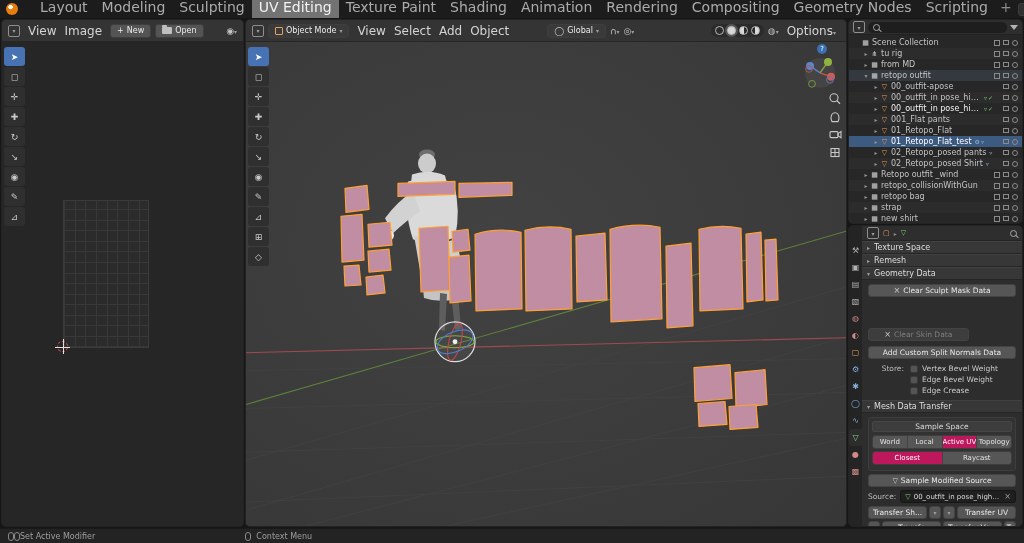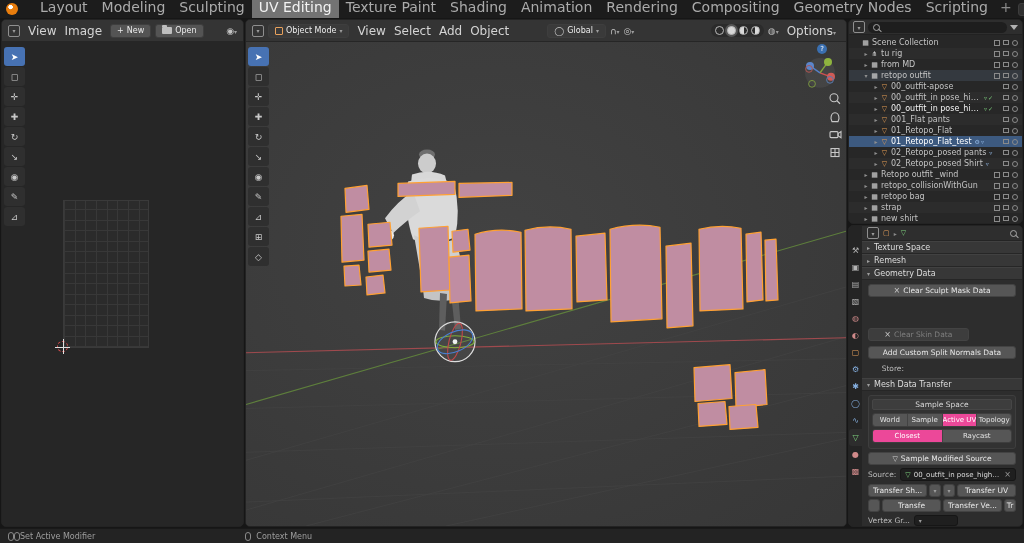--- a/index.html
+++ b/index.html
@@ -113,21 +113,21 @@
   .store-row{display:flex;margin-top:4px;}
   .store-label{width:42px;text-align:right;padding-right:6px;color:#bdbdbd;font-size:7.5px;line-height:11px;}
   .store-col{flex:1;}
   .chk-row{display:flex;align-items:center;gap:4px;height:11px;font-size:7.5px;color:#cacaca;}
   .cbox{width:8px;height:8px;background:#545454;border:1px solid #3a3a3a;border-radius:2px;flex:none;}
   .group{border:1px solid #3e3e3e;border-radius:3px;padding:3px;margin-bottom:3px;background:#323232;}
   .group-title{height:11px;background:#3d3d3d;border:1px solid #464646;border-radius:2px;display:flex;align-items:center;justify-content:center;font-size:7.5px;color:#d9d9d9;margin-bottom:3px;}
   .seg{display:flex;border-radius:3px;overflow:hidden;border:1px solid #3e3e3e;margin-bottom:2px;}
   .seg-opt{flex:1;height:12px;background:#565656;display:flex;align-items:center;justify-content:center;font-size:7px;color:#e4e4e4;border-right:1px solid #434343;white-space:nowrap;overflow:hidden;}
   .seg-opt:last-child{border-right:none;}
-  .seg-opt.sel{background:#ec4899;color:#fff;}
+  .seg-opt.sel{background:#be185d;color:#fff;}
   .btn-ico.tri::before{content:"▽";color:#cfcfcf;font-size:7px;}
   .src-row{display:flex;align-items:center;gap:4px;margin:3px 0;}
   .src-label{color:#bdbdbd;font-size:7.5px;flex:none;}
   .field{flex:1;height:13px;background:#1f1f1f;border:1px solid #161616;border-radius:3px;display:flex;align-items:center;gap:3px;padding:0 4px;font-size:7px;color:#dcdcdc;overflow:hidden;}
   .field.small{flex:0 0 44px;height:11px;}
   .f-ico::before{content:"▽";color:#7fd37f;font-size:7px;}
   .f-text{white-space:nowrap;overflow:hidden;text-overflow:ellipsis;flex:1;}
   .f-x::after{content:"×";color:#9a9a9a;font-size:8px;}
   .tooltip{position:absolute;left:56px;top:250px;width:66px;background:#141414;border:1px solid #434343;border-radius:2px;padding:3px 5px;z-index:6;}
   .tt-title{color:#ececec;font-size:7.5px;}
@@ -645,33 +645,48 @@
             </div>
           <div class="btn disabled w70">
               <span class="btn-x"></span>
               <span>Clear Skin Data</span>
             </div>
           <div class="btn" style="margin-top:5px;">
               <span>Add Custom Split Normals Data</span>
             </div>
           <div class="store-row">
             <span class="store-label">Store:</span>
+            <div class="store-col">
+
+            <div class="chk-row">
+                <span class="cbox"></span>
+                <span>Vertex Bevel Weight</span>
+              </div>
+                <div class="chk-row">
+                <span class="cbox"></span>
+                <span>Edge Bevel Weight</span>
+              </div>
+                <div class="chk-row">
+                <span class="cbox"></span>
+                <span>Edge Crease</span>
+              </div>
+              </div>
           </div>
         </div>
 
         <div class="p-head open">
             <span>Mesh Data Transfer</span>
           </div>
         <div class="p-body">
           <div class="group">
             <div class="group-title">Sample Space</div>
             <div class="seg">
 
             <div class="seg-opt">World</div>
-                <div class="seg-opt">Sample</div>
+                <div class="seg-opt">Local</div>
                 <div class="seg-opt sel">Active UV</div>
                 <div class="seg-opt">Topology</div>
               </div>
             <div class="seg">
 
             <div class="seg-opt sel">Closest</div>
                 <div class="seg-opt">Raycast</div>
               </div>
           </div>
           <div class="btn">

